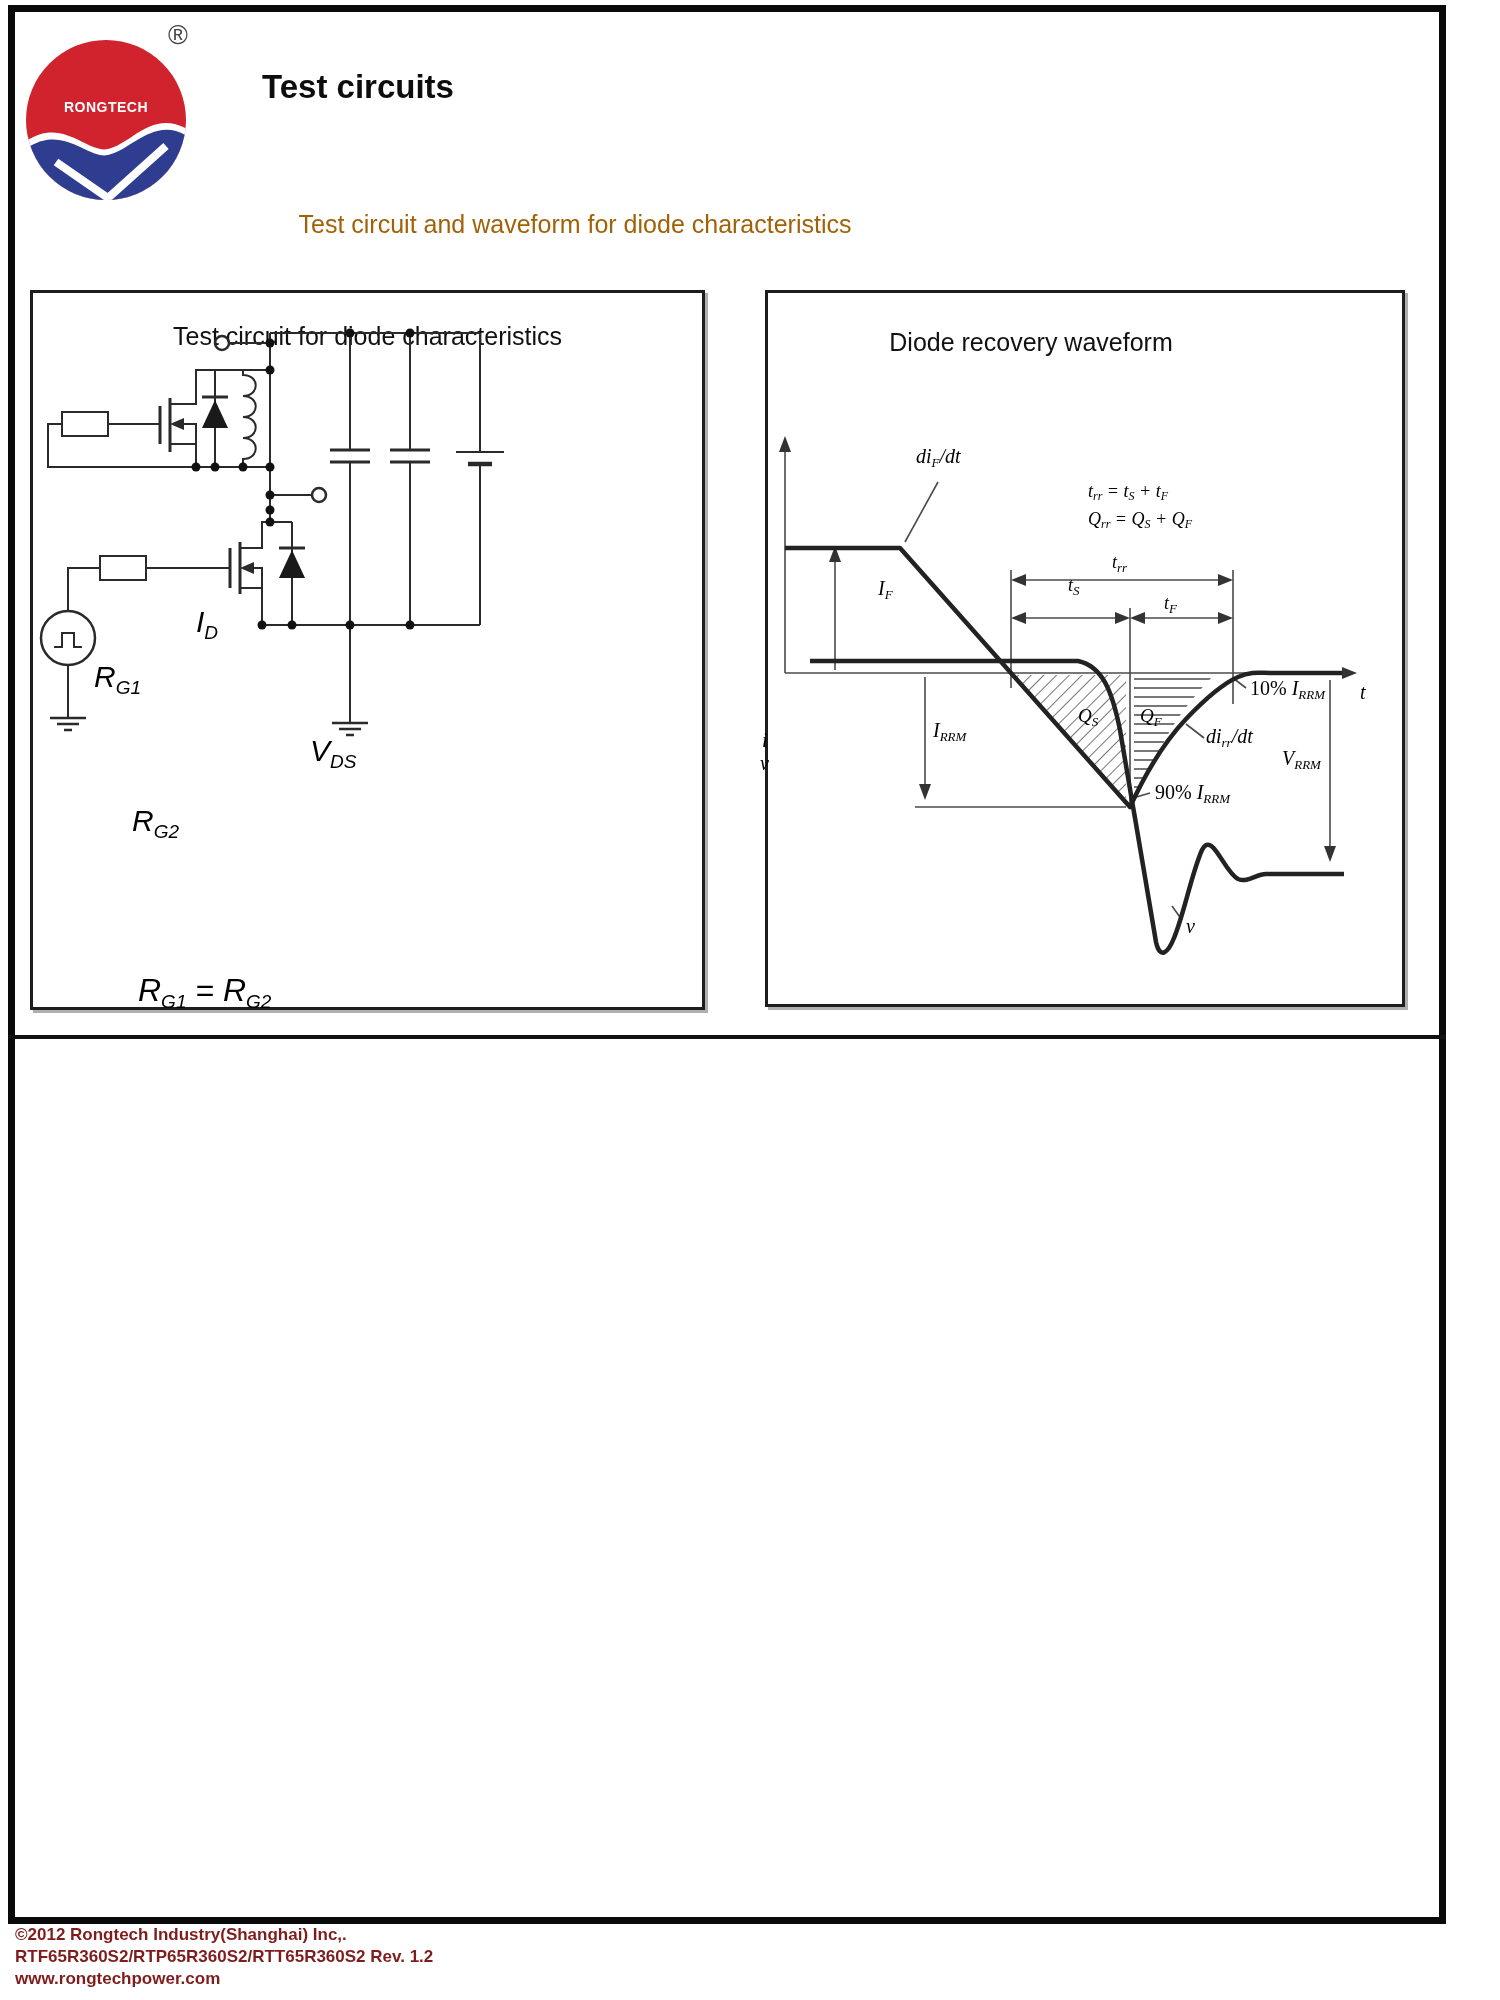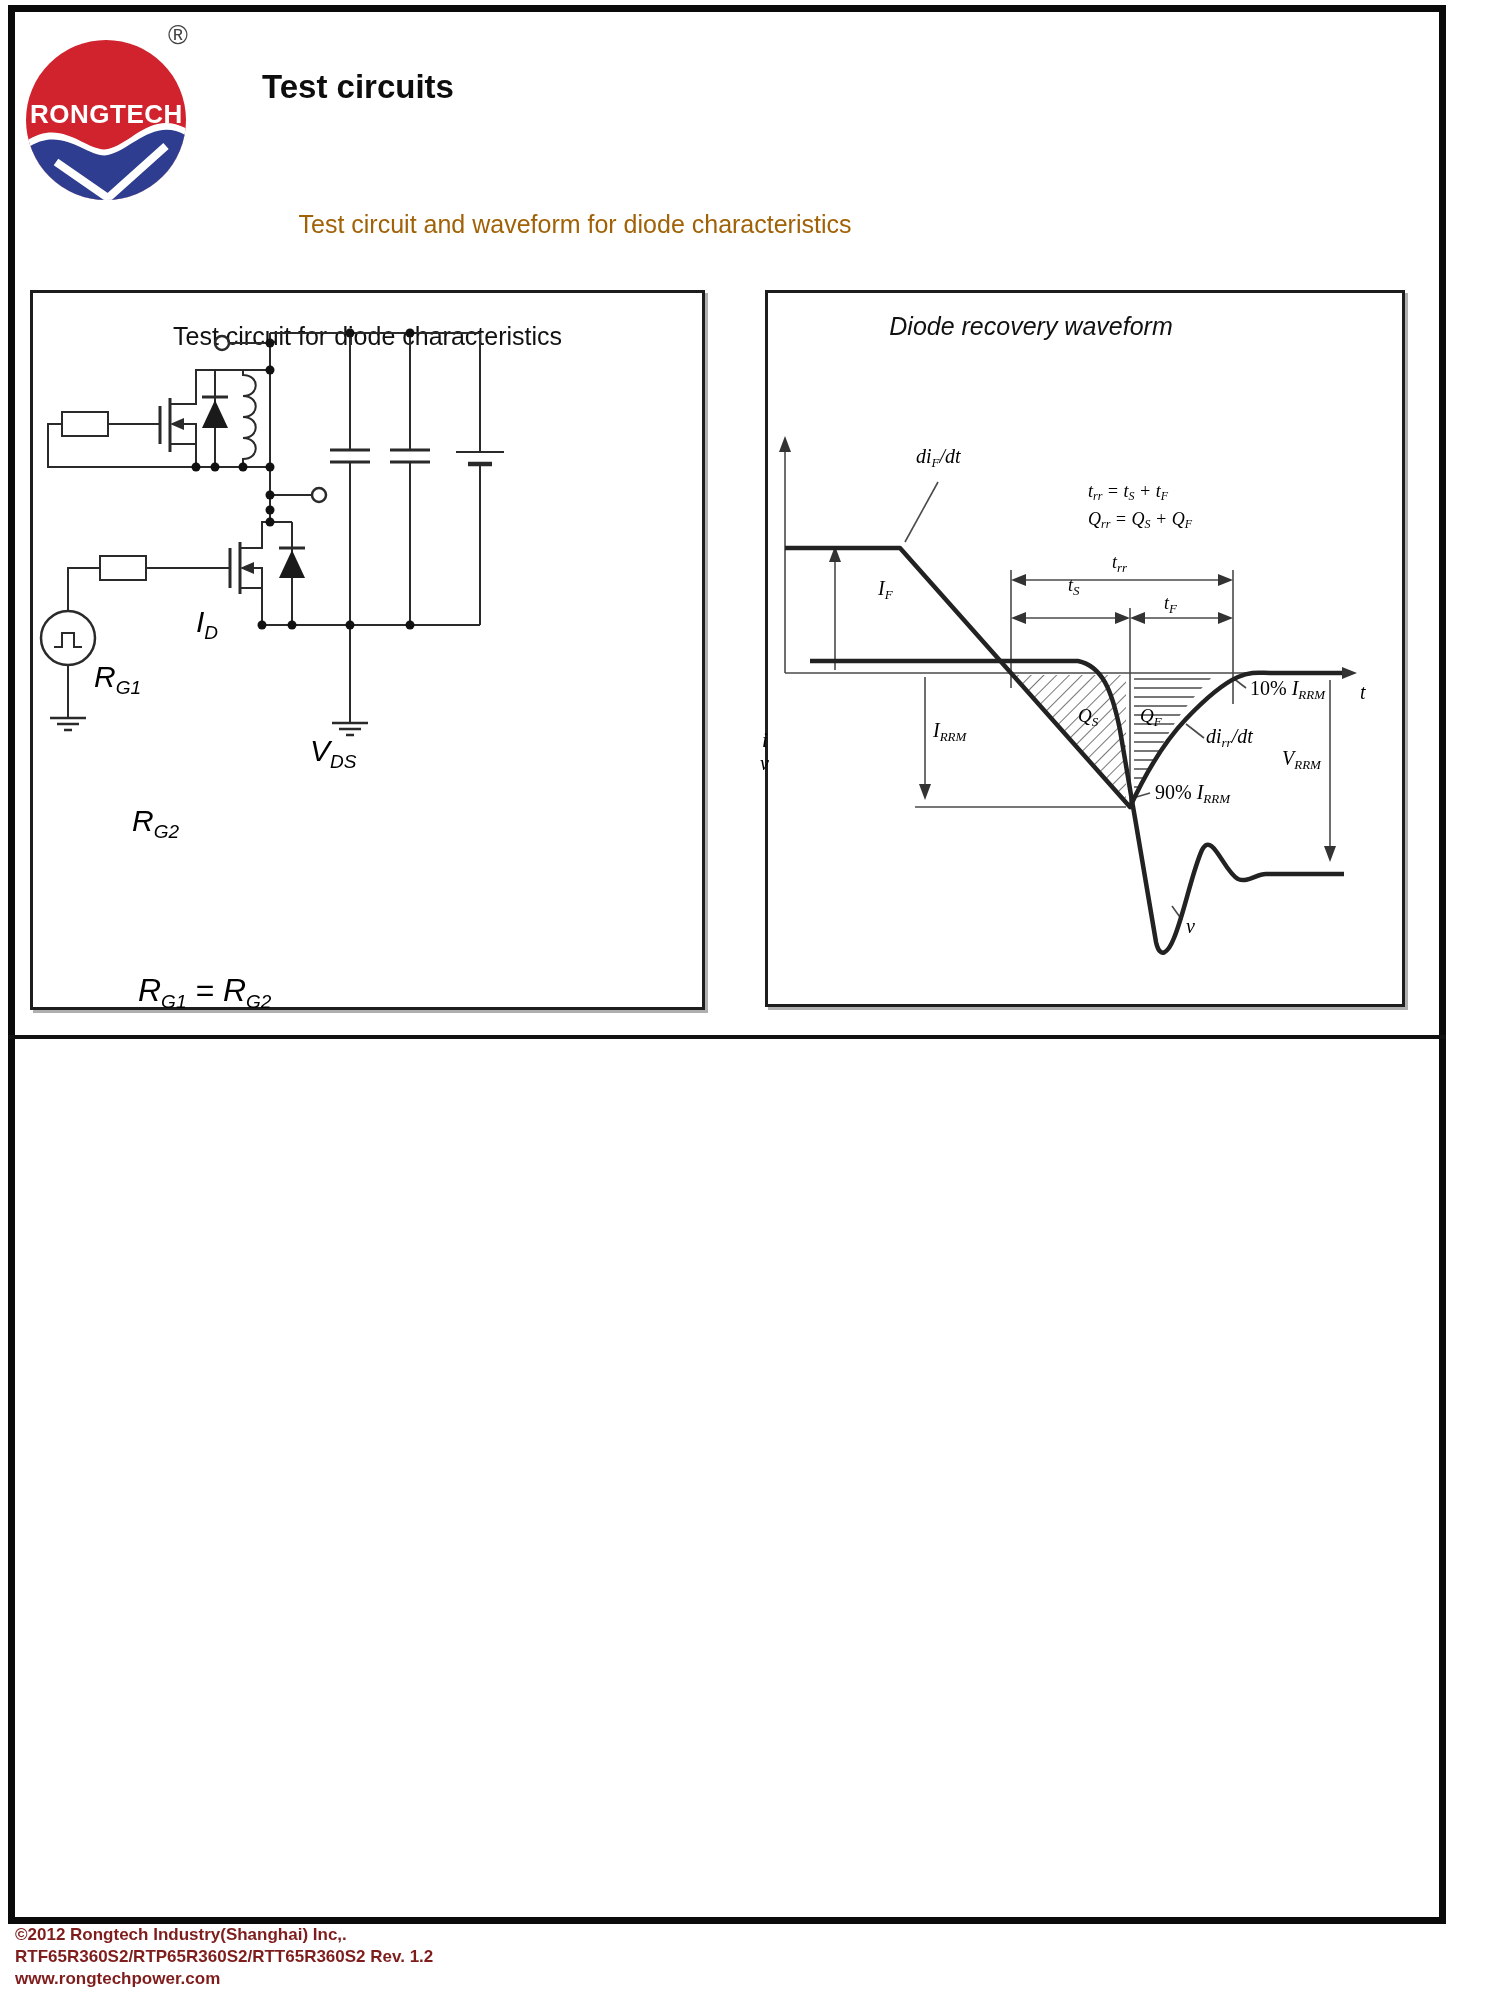--- a/index.html
+++ b/index.html
@@ -14,21 +14,21 @@
   .lbl{position:absolute;color:#000000;white-space:nowrap;line-height:1;}
   .cir{font-family:"Liberation Sans",sans-serif;font-style:italic;font-size:30px;}
   .cir .sub{font-size:19px;font-style:italic;vertical-align:-7px;}
   .math{font-family:"Liberation Serif",serif;font-style:italic;font-size:20px;}
   .math .sub{font-size:13px;vertical-align:-4px;}
   .math .pre{font-style:normal;}
   .eqline{font-family:"Liberation Serif",serif;font-style:italic;font-size:18px;}
   .eqline .sub{font-size:12px;vertical-align:-3px;}
   .footer-line{position:absolute;left:15px;font-size:17px;color:#7f1d1d;font-weight:bold;}
   .logo-brand{position:absolute;left:30px;top:99px;width:152px;text-align:center;
-              font-size:26px;font-weight:bold;color:#ffffff;letter-spacing:.5px;}
+              font-size:14px;font-weight:bold;color:#ffffff;letter-spacing:.5px;}
   .reg-mark{position:absolute;left:168px;top:20px;font-size:27px;color:#444;}
   svg{position:absolute;overflow:visible;}
 </style>
 </head>
 <body>
 
 <div class="page">
 
   <div class="outer-border"></div>
   <div class="divider"></div>
@@ -49,21 +49,21 @@
   <div class="logo-brand">RONGTECH</div>
   <div class="reg-mark">®</div>
 
   <div class="hdr-title">Test circuits</div>
   <div class="subtitle">Test circuit and waveform for diode characteristics</div>
 
   <div class="panel" style="left:30px;top:290px;width:669px;height:714px;"></div>
   <div class="panel" style="left:765px;top:290px;width:634px;height:711px;"></div>
 
   <div class="panel-title" style="left:30px;top:322px;width:675px;">Test circuit for diode characteristics</div>
-  <div class="panel-title" style="left:765px;top:312px;width:532px;font-style:italic;">Diode recovery waveform</div>
+  <div class="panel-title" style="left:765px;top:328px;width:532px;">Diode recovery waveform</div>
 
   <svg style="left:30px;top:290px;" width="675" height="714" viewBox="30 290 675 714">
     <g stroke="#2a2a2a" stroke-width="2" fill="none">
 
       <path d="M229,343 H270"></path>
       <circle cx="222" cy="343" r="7" stroke-width="2.5"></circle>
 
       <path d="M270,333 V522"></path>
       <path d="M270,333 H480"></path>
       <path d="M262,625 H480"></path>

